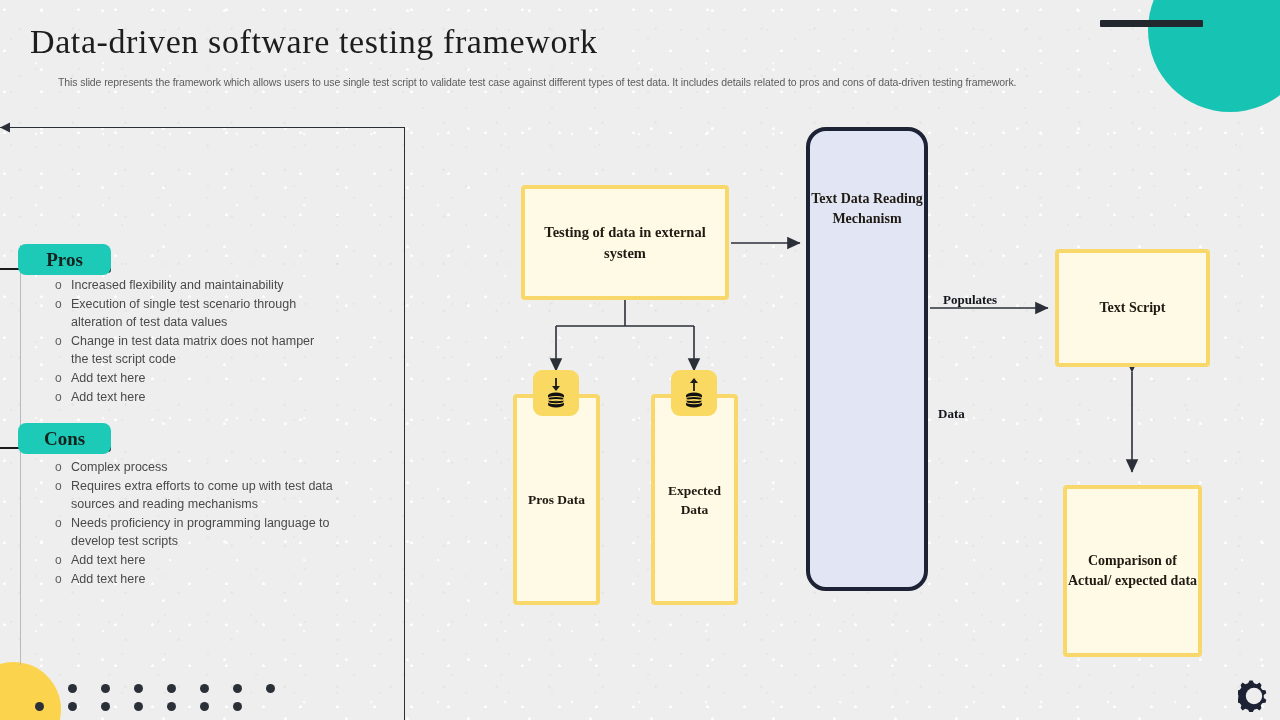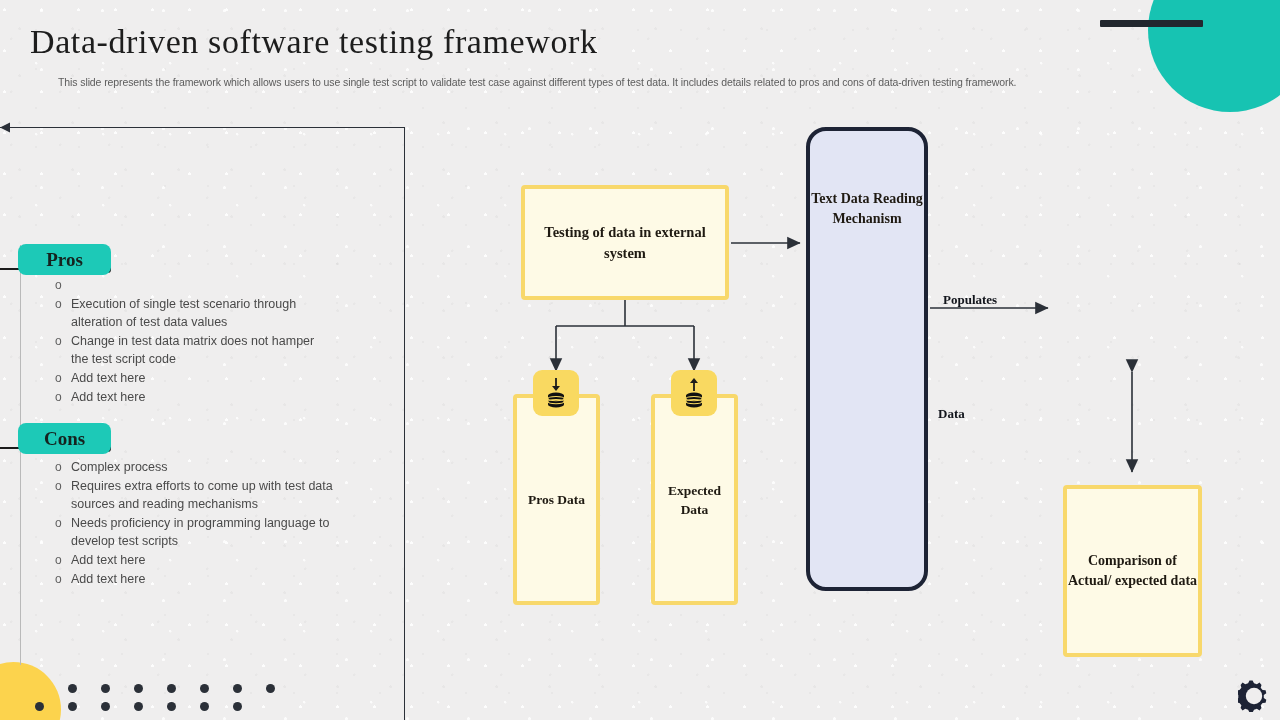--- a/index.html
+++ b/index.html
@@ -162,20 +162,21 @@
   <div class="badge-row" style="top:268px;width:405px;height:2px;">
     <div class="badge-rule" style="width:107px;"></div>
     <div class="badge-rule-dot" style="left:104px;"></div>
   </div>
   <div class="badge" style="left:18px;top:244px;width:93px;height:31px;">
     <span>Pros</span>
   </div>
   <div class="bullets" style="left:55px;top:276px;">
     <div class="bullet">
       <span class="mark">o</span>
+      <span class="btxt">Increased flexibility  and maintainability</span>
     </div>
     <div class="bullet">
       <span class="mark">o</span>
       <span class="btxt">Execution of single test scenario through alteration of test data values</span>
     </div>
     <div class="bullet">
       <span class="mark">o</span>
       <span class="btxt">Change in test data matrix does not hamper the test script code</span>
     </div>
     <div class="bullet">
@@ -271,20 +272,23 @@
       <ellipse cx="13" cy="28.5" rx="8" ry="3" fill="#111"></ellipse>
       <ellipse cx="13" cy="22.6" rx="8" ry="2.1" fill="none" stroke="#F9D961" stroke-width="1.1"></ellipse>
       <ellipse cx="13" cy="25.6" rx="8" ry="2.1" fill="none" stroke="#F9D961" stroke-width="1.1"></ellipse>
     </svg>
   </div>
 
   <div class="node navy" style="left:806px;top:127px;width:122px;height:464px;font-size:14px;line-height:20px;align-items:flex-start;padding-top:58px;">
     <span>Text Data Reading Mechanism</span>
   </div>
 
+  <div class="node yellow" style="left:1055px;top:249px;width:155px;height:118px;font-size:14px;">
+    <span>Text Script</span>
+  </div>
 
   <div class="node yellow" style="left:1063px;top:485px;width:139px;height:172px;font-size:14px;line-height:20px;">
     <span>Comparison of  Actual/ expected data</span>
   </div>
 
   <div class="edge-label" style="left:943px;top:292px;text-align:center;">Populates</div>
   <div class="edge-label" style="left:938px;top:406px;">Data</div>
 
 
   <svg class="gear" viewBox="0 0 32 32">

